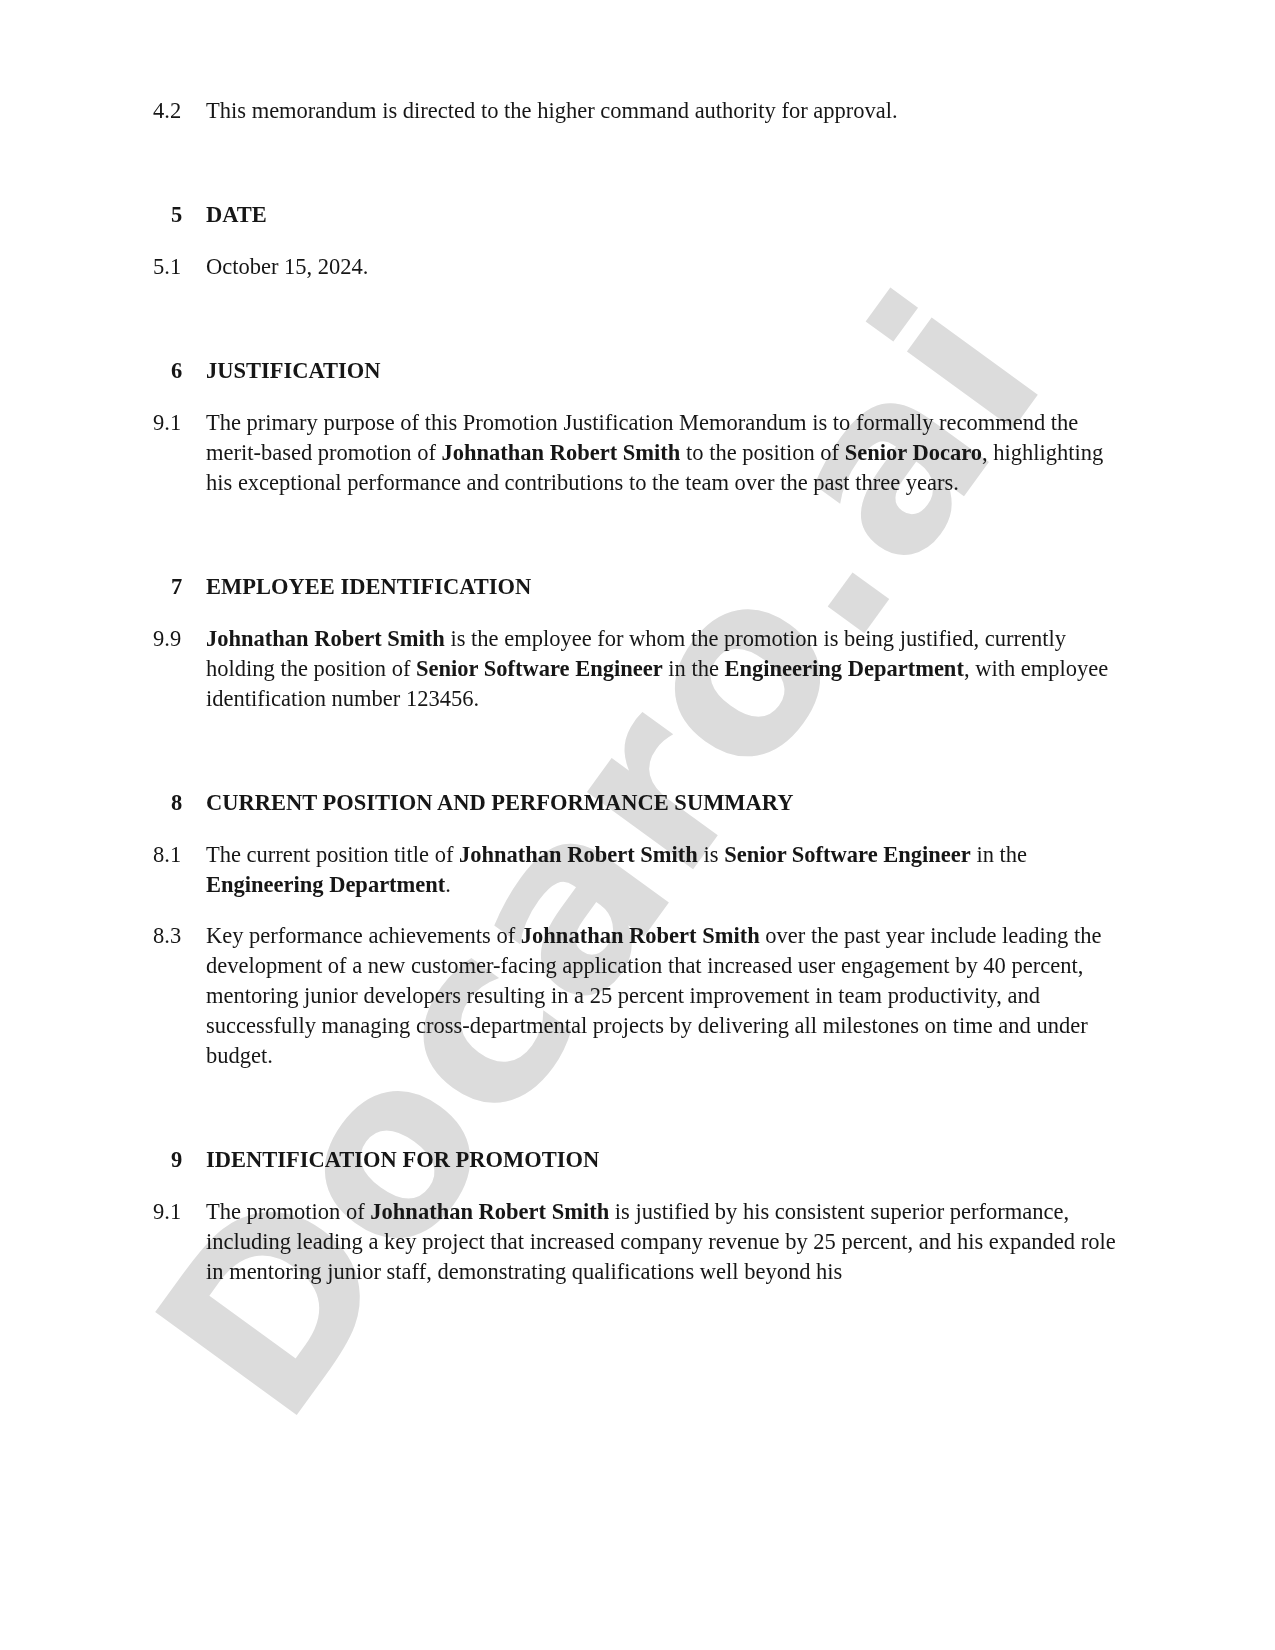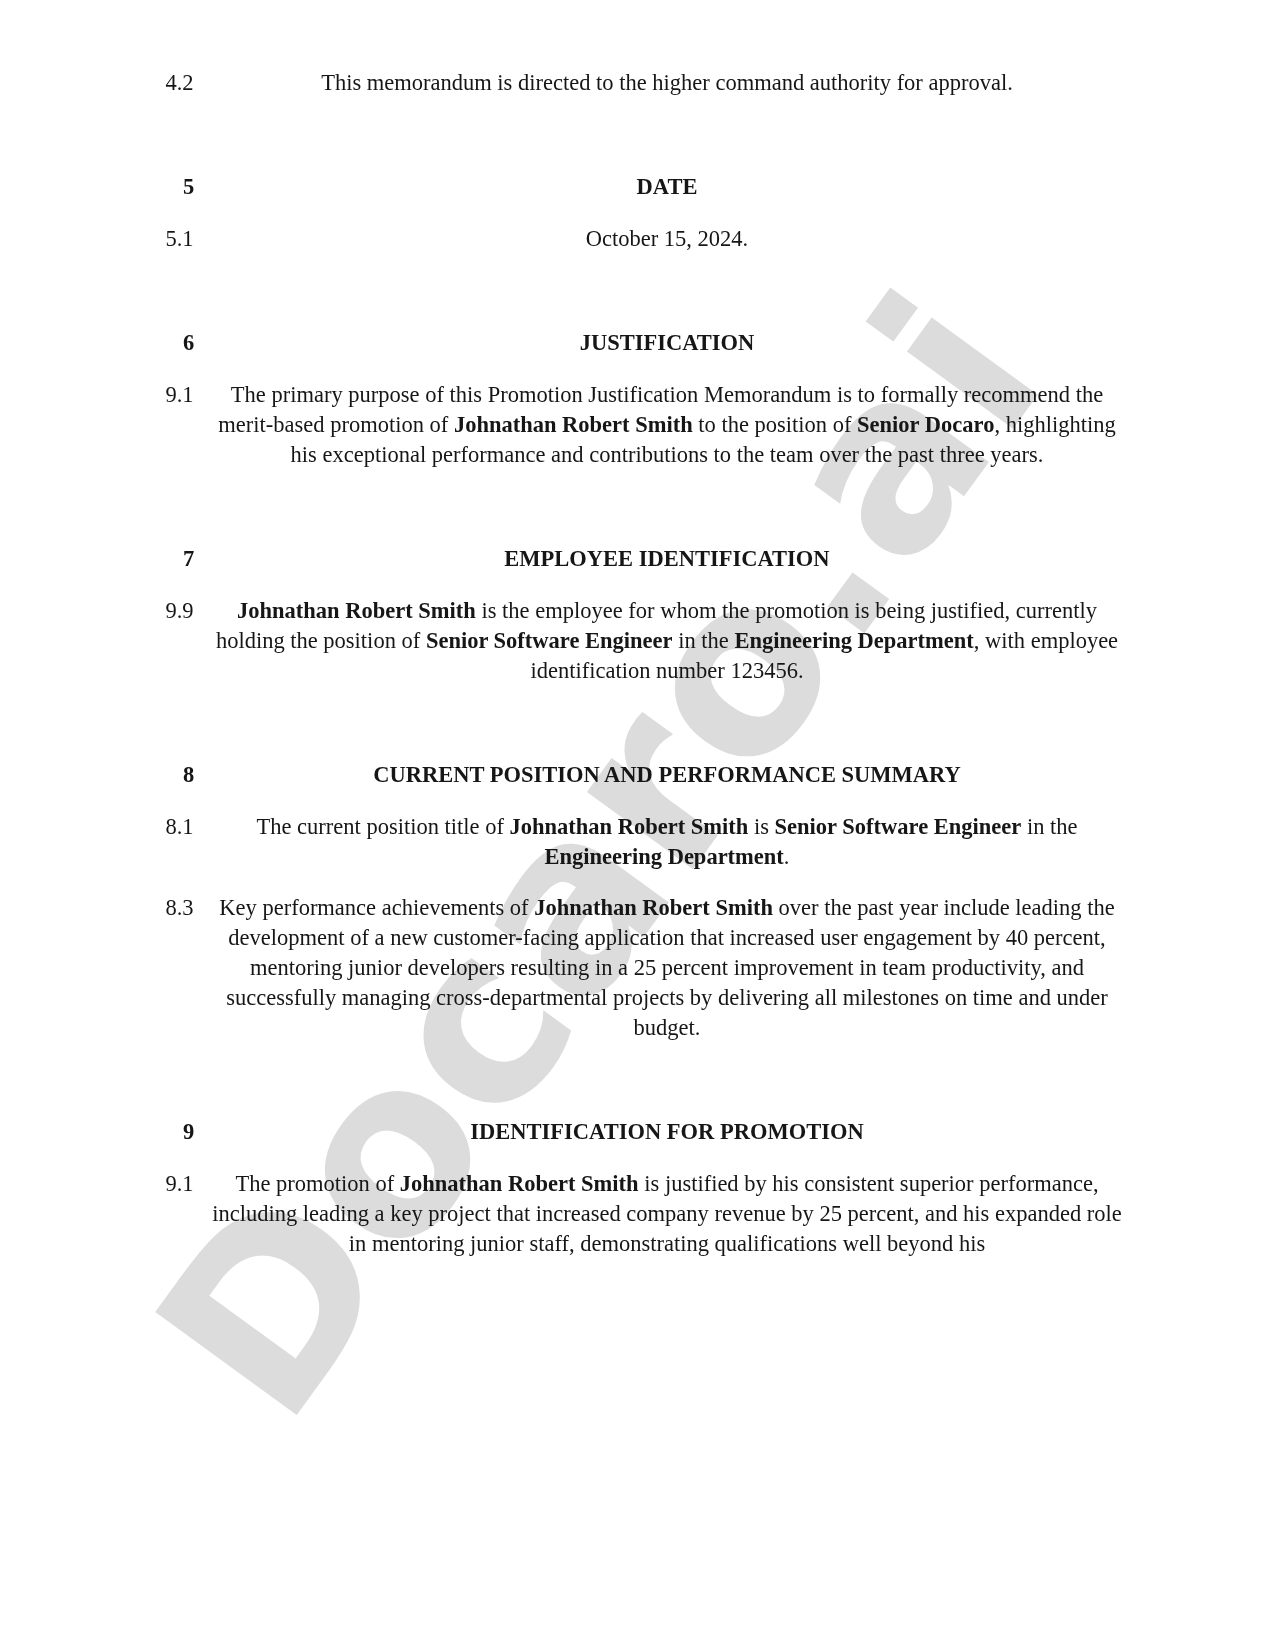--- a/index.html
+++ b/index.html
@@ -16,22 +16,21 @@
     position: absolute; left: 600px; top: 856px;
     transform: translate(-50%, -50%) rotate(-54deg);
     transform-origin: center center;
     font-family: "DejaVu Sans", "Liberation Sans", sans-serif;
     font-weight: bold; font-size: 240px; letter-spacing: 2px;
     color: var(--wm-color, #dcdcdc);
     white-space: nowrap; z-index: 0; user-select: none;
   }
   .content {
     position: relative; z-index: 1;
-    padding: 68px 147px 0 153px;
-    text-align: center;
+    padding: 96px 147px 0 153px;
   }
   .block { display: flex; align-items: flex-start; }
   .num { flex: 0 0 53px; }
   .body { flex: 1 1 auto; }
   .heading { font-weight: bold; margin-top: 74px; }
   .heading .num { padding-left: 18px; }
   .heading + .block-item { margin-top: 22px; }
   .block-item + .block-item { margin-top: 21px; }
   b { font-weight: bold; }
 </style>

